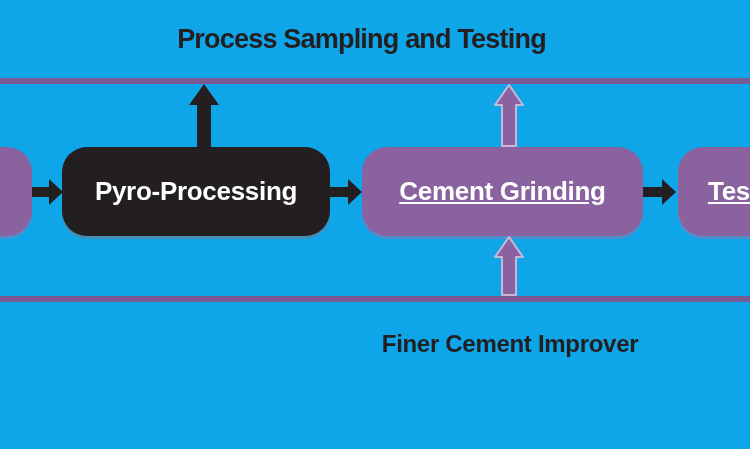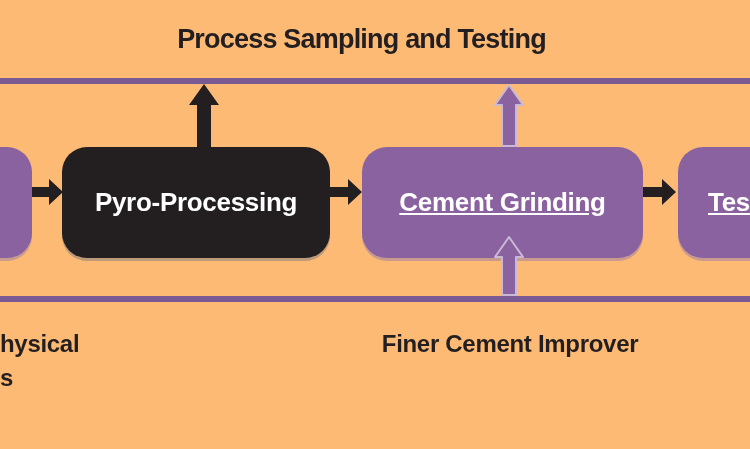--- a/index.html
+++ b/index.html
@@ -1,29 +1,29 @@
 <!DOCTYPE html>
 <html><head>
 <meta charset="utf-8">
 <style>
   html,body{margin:0;padding:0;background:#fcfdfb;}
   #stage{
     position:relative;width:750px;height:449px;overflow:hidden;
-    background:#fdba74;font-family:"Liberation Sans",sans-serif;
+    background:#0ea5e9;font-family:"Liberation Sans",sans-serif;
   }
   .title{
     position:absolute;left:0;top:24px;width:723px;text-align:center;
     font-size:27px;font-weight:bold;color:#231f20;letter-spacing:-0.8px;
     white-space:nowrap;
   }
   .hline{position:absolute;left:0;width:750px;height:6px;background:#7b5a93;}
   #line-top{top:78px;}
   #line-bottom{top:296px;}
   .box{
-    position:absolute;top:147px;height:111px;border-radius:25px;
+    position:absolute;top:147px;height:89px;border-radius:25px;
     display:flex;align-items:center;justify-content:center;
     color:#ffffff;font-weight:bold;font-size:26px;white-space:nowrap;
     letter-spacing:-0.3px;
   }
   .box.purple{background:#8a62a0;box-shadow:0 3px 0 rgba(150,122,172,0.5);text-decoration:underline;}
   .box.black{background:#231f20;box-shadow:0 3px 0 rgba(125,122,125,0.5);}
   #box-left{left:-46px;width:78px;}
   #box-pyro{left:62px;width:268px;}
   #box-cement{left:362px;width:281px;}
   #box-testing{left:678px;width:140px;justify-content:flex-start;
@@ -73,22 +73,18 @@
   <svg class="arrow" style="left:189px;top:84px" width="30" height="63">
     <polygon points="15,0 30,21 22,21 22,63 8,63 8,21 0,21" fill="#231f20"></polygon>
   </svg>
   <svg class="arrow" style="left:493px;top:84px" width="32" height="63">
     <polygon points="16,1 30,21 23,21 23,62 9,62 9,21 2,21" fill="#8a62a0" stroke="#c9b9d6" stroke-width="2" stroke-linejoin="round"></polygon>
   </svg>
   <svg class="arrow" style="left:493px;top:236px" width="32" height="60">
     <polygon points="16,1 30,21 23,21 23,59 9,59 9,21 2,21" fill="#8a62a0" stroke="#c9b9d6" stroke-width="2" stroke-linejoin="round"></polygon>
   </svg>
 
-  <div class="frag">
-    <div>hysical</div>
-    <div>s</div>
-  </div>
 
   <div class="note">
     <div>Finer Cement Improver</div>
   </div>
 
 </div>
 
 </body></html>

